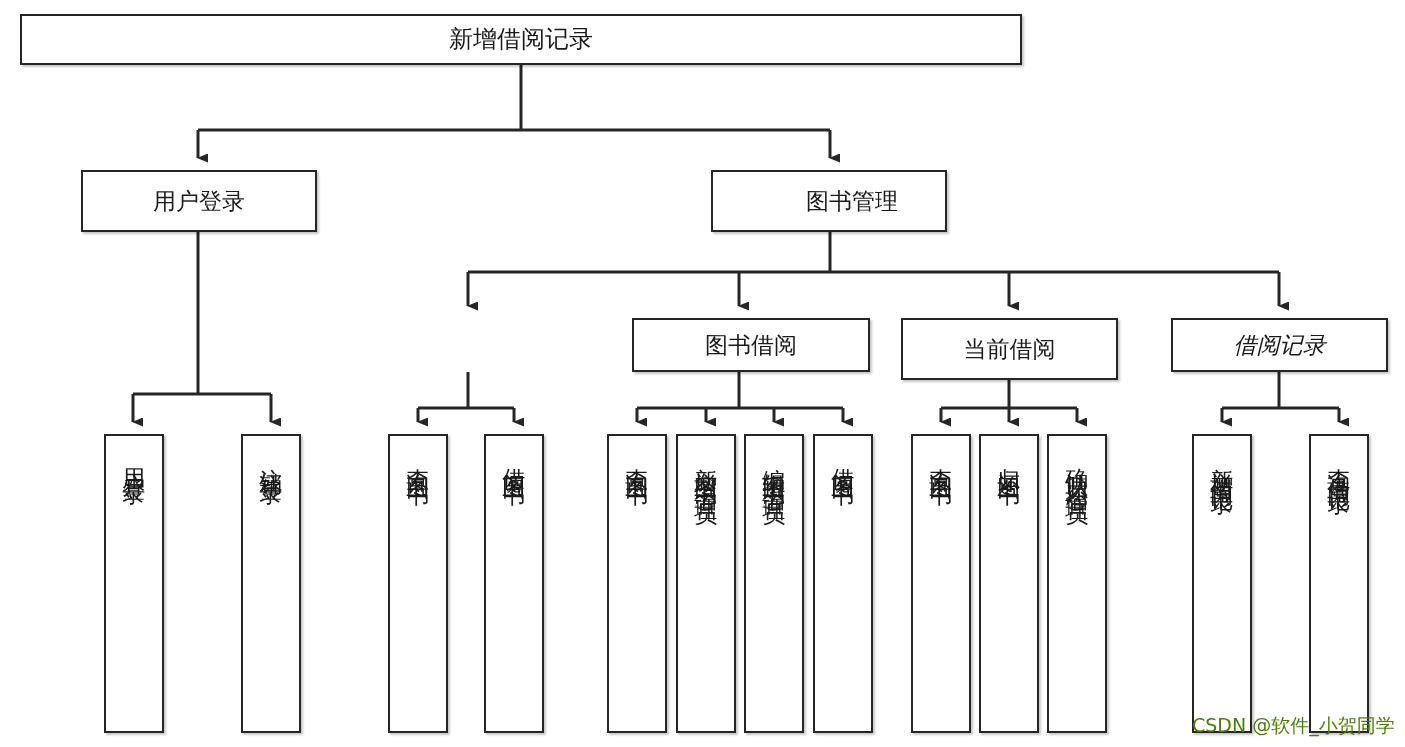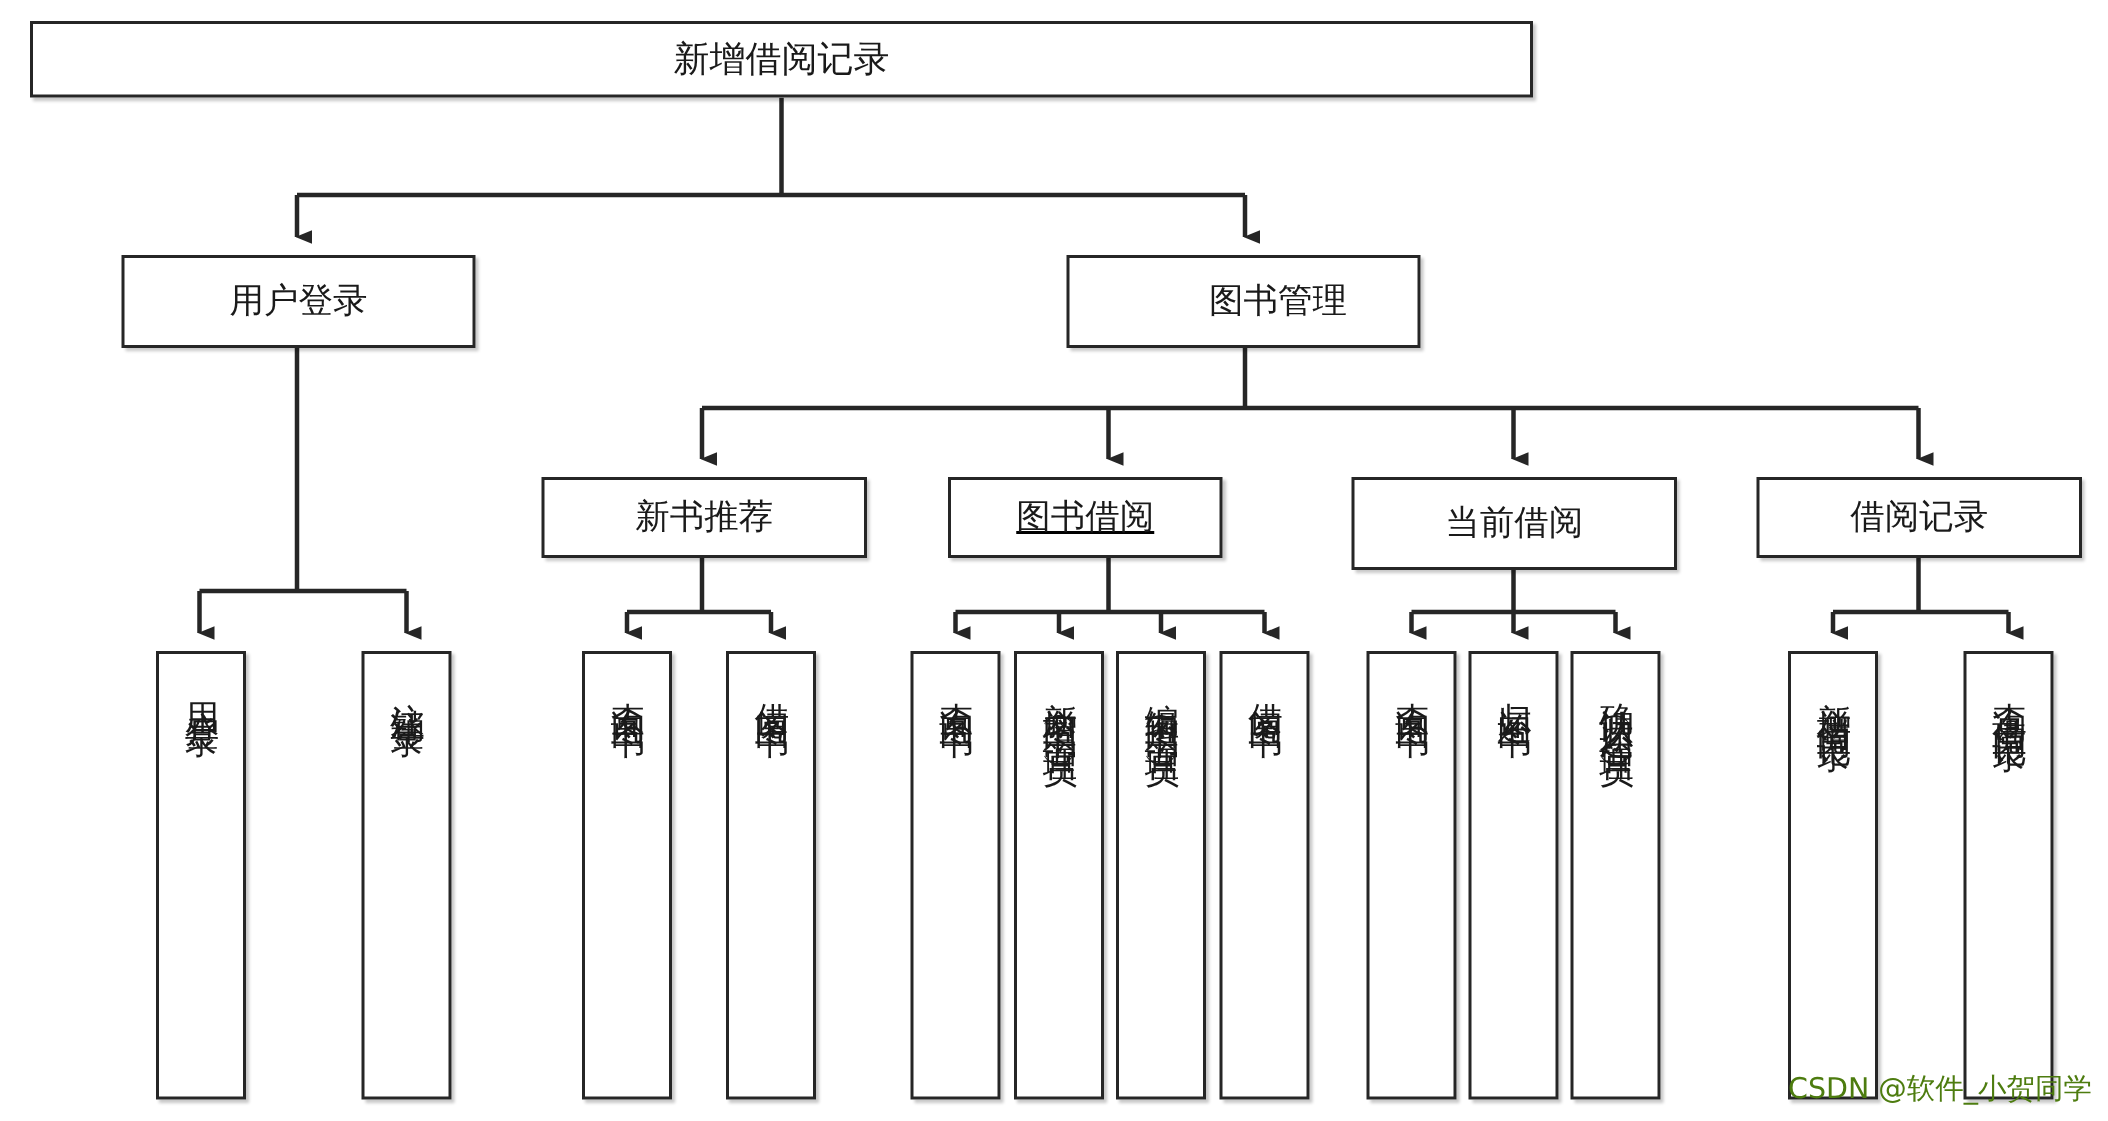--- a/index.html
+++ b/index.html
@@ -125,30 +125,27 @@
     <span class="label">新增借阅记录</span>
   </div>
 
   <div class="node horiz" style="left:81px; top:170px; width:236px; height:62px;">
     <span class="label">用户登录</span>
   </div>
   <div class="node horiz" style="left:711px; top:170px; width:236px; height:62px;padding-left:46px;">
     <span class="label">图书管理</span>
   </div>
 
-  <div class="node horiz" style="left:361px; top:318px; width:217px; height:54px;">
-    <span class="label">新书推荐</span>
-  </div>
-  <div class="node horiz" style="left:632px; top:318px; width:183px; height:54px;text-decoration:underline;">
+  <div class="node horiz" style="left:632px; top:318px; width:238px; height:54px;">
     <span class="label">图书借阅</span>
   </div>
   <div class="node horiz" style="left:901px; top:318px; width:217px; height:62px;">
     <span class="label">当前借阅</span>
   </div>
-  <div class="node horiz" style="left:1171px; top:318px; width:217px; height:54px;">
+  <div class="node horiz" style="left:1171px; top:318px; width:217px; height:54px;font-style:italic;">
     <span class="label">借阅记录</span>
   </div>
 
   <div class="node leaf" style="left:104px; top:434px; width:60px; height:299px;">
     <span class="label">用户登录</span>
   </div>
   <div class="node leaf" style="left:241px; top:434px; width:60px; height:299px;">
     <span class="label">注销登录</span>
   </div>
 

